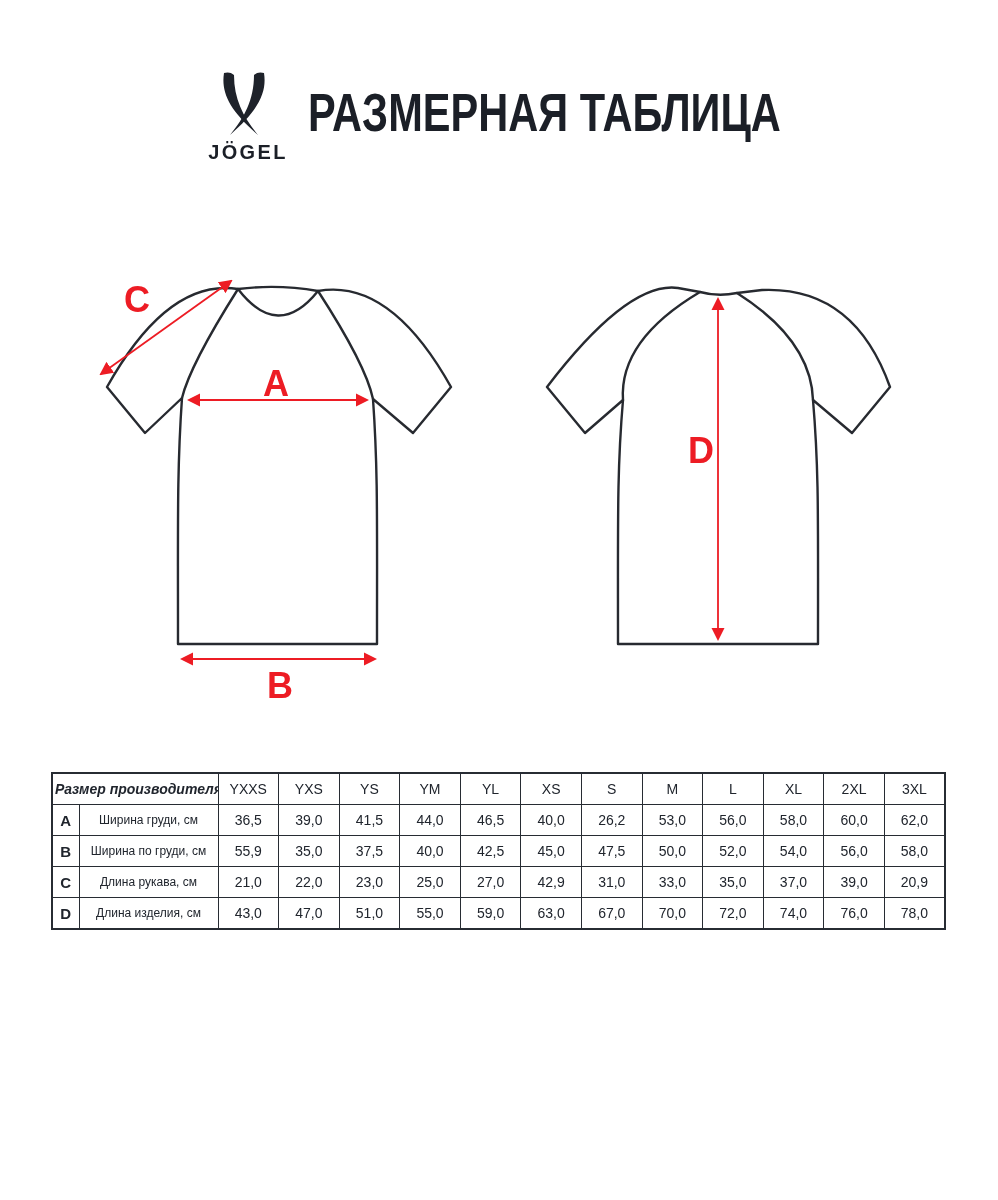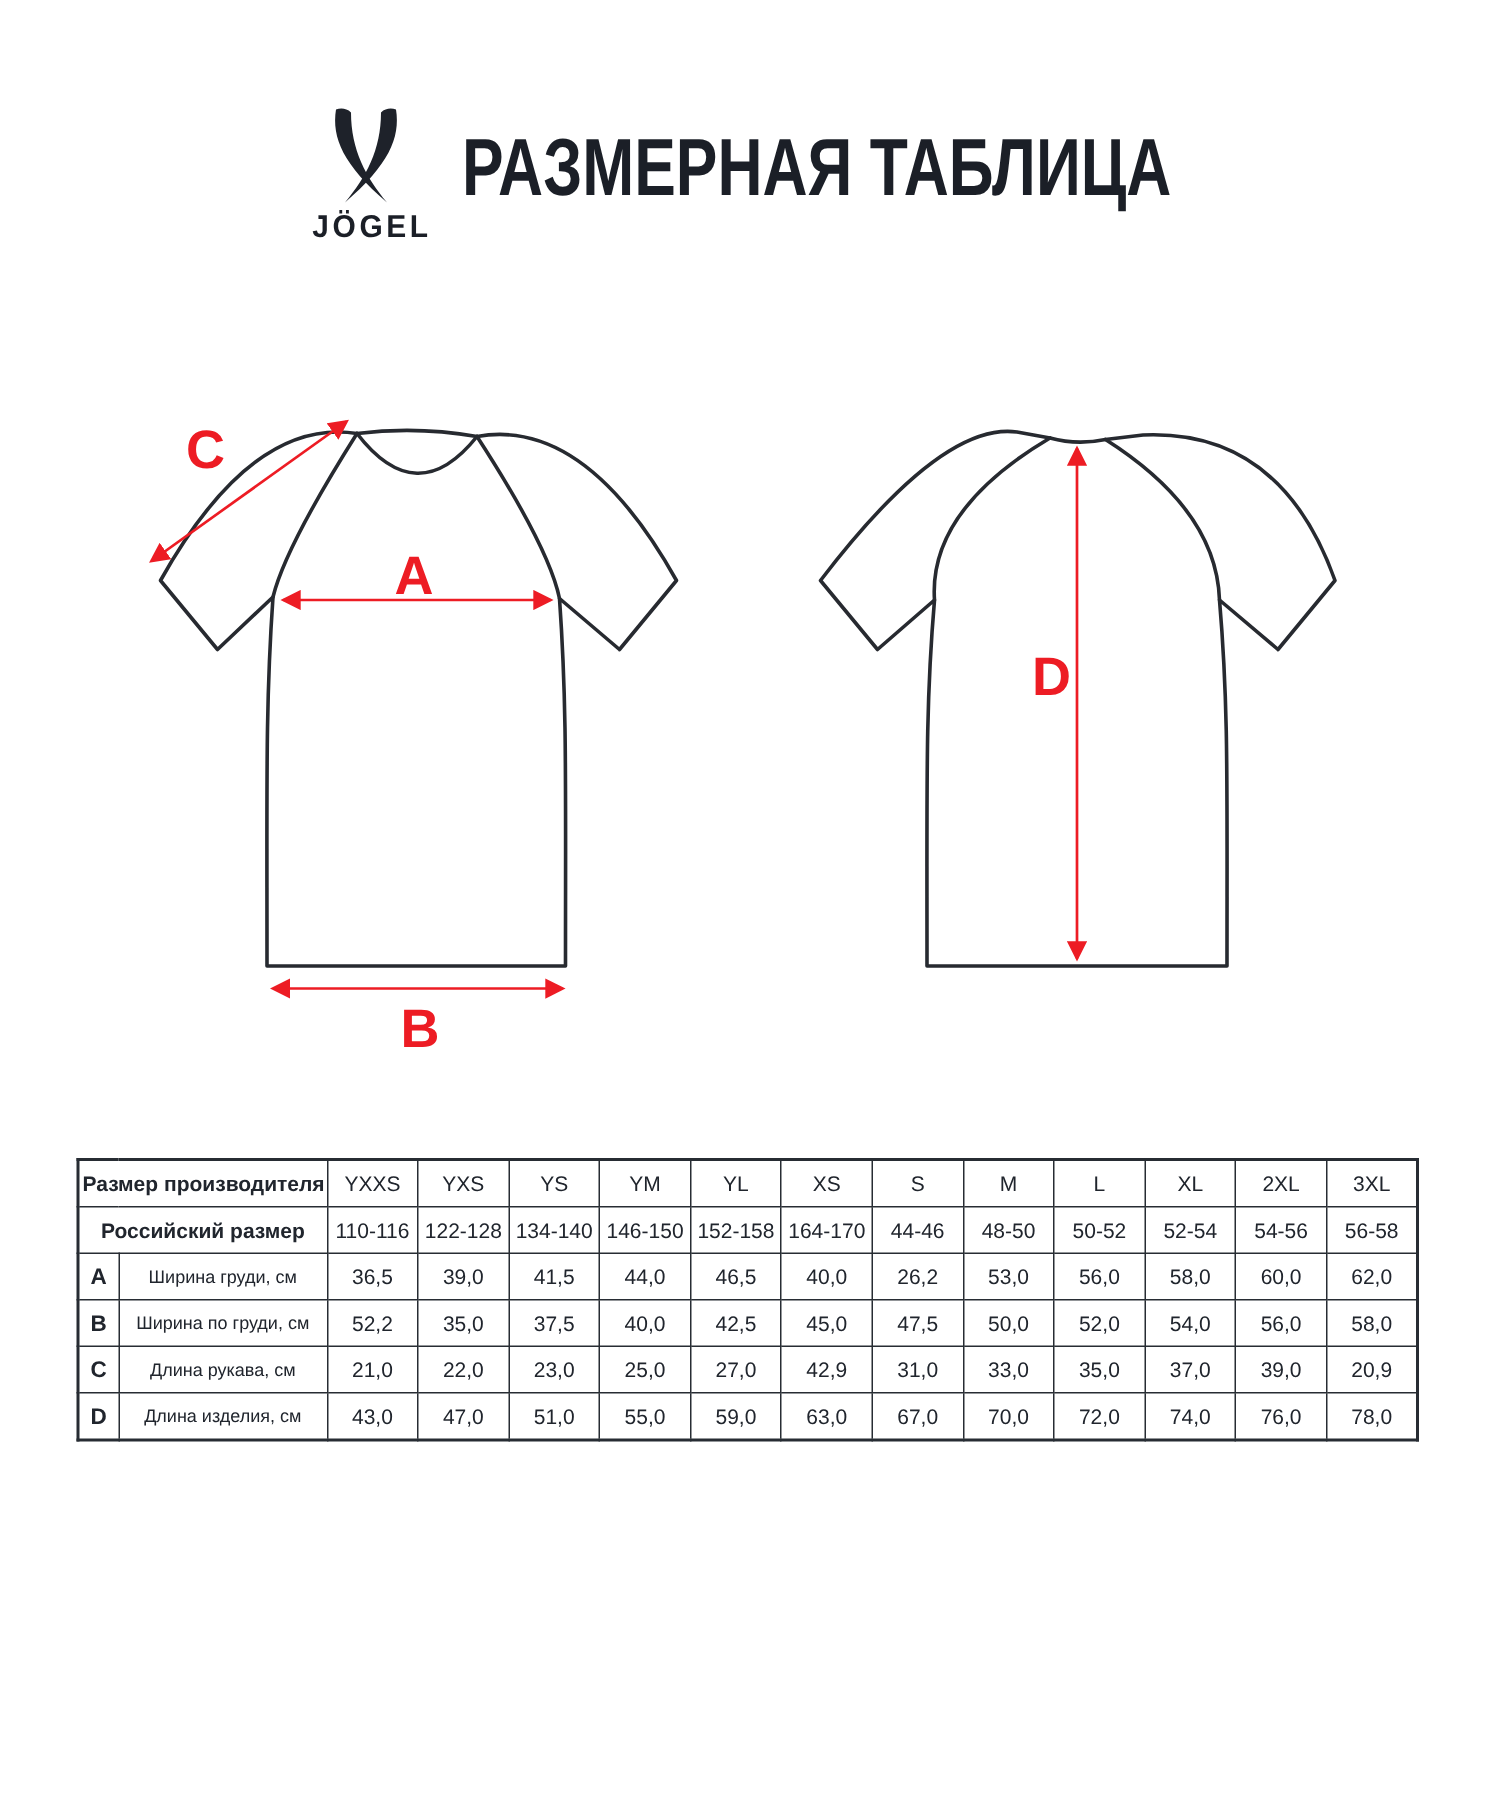--- a/index.html
+++ b/index.html
@@ -20,21 +20,21 @@
   .seam{stroke:currentColor;stroke-width:2.4;fill:none;stroke-linecap:round;}
   .marrow{stroke:currentColor;stroke-width:1.8;fill:none;}
   .mlabel{fill:currentColor;font-family:"Liberation Sans",sans-serif;font-weight:bold;
           font-size:36px;text-anchor:middle;}
   
   .size-table{position:absolute;left:51px;top:772px;width:895px;border-collapse:collapse;
               table-layout:fixed;border:2px solid #272c33;color:#20252d;}
   .size-table td,.size-table th{border:1px solid #272c33;height:30px;padding:0 2px;
               text-align:center;vertical-align:middle;font-size:14px;font-weight:normal;
               overflow:hidden;white-space:nowrap;}
-  .size-table th.group{font-weight:bold;font-size:14px;}
+  .size-table th.group{font-weight:bold;font-size:14px;font-style:italic;}
   .size-table td.letter{font-weight:bold;font-size:15px;}
   .size-table td.mname{font-size:12px;}
 </style>
 </head>
 <body>
 
 <div class="page">
 
   <svg class="mark-svg" viewBox="0 0 60 66">
     <g color="#1e222a">
@@ -109,54 +109,39 @@
         <td>YL</td>
         <td>XS</td>
         <td>S</td>
         <td>M</td>
         <td>L</td>
         <td>XL</td>
         <td>2XL</td>
         <td>3XL</td>
       </tr>
       <tr>
-        <th class="group" colspan="2">Российский размер</th>
-        <td>110-116</td>
-        <td>122-128</td>
-        <td>134-140</td>
-        <td>146-150</td>
-        <td>152-158</td>
-        <td>164-170</td>
-        <td>44-46</td>
-        <td>48-50</td>
-        <td>50-52</td>
-        <td>52-54</td>
-        <td>54-56</td>
-        <td>56-58</td>
-      </tr>
-      <tr>
         <td class="letter">A</td>
         <td class="mname">Ширина груди, см</td>
         <td>36,5</td>
         <td>39,0</td>
         <td>41,5</td>
         <td>44,0</td>
         <td>46,5</td>
         <td>40,0</td>
         <td>26,2</td>
         <td>53,0</td>
         <td>56,0</td>
         <td>58,0</td>
         <td>60,0</td>
         <td>62,0</td>
       </tr>
       <tr>
         <td class="letter">B</td>
         <td class="mname">Ширина по груди, см</td>
-        <td>52,2</td>
+        <td>55,9</td>
         <td>35,0</td>
         <td>37,5</td>
         <td>40,0</td>
         <td>42,5</td>
         <td>45,0</td>
         <td>47,5</td>
         <td>50,0</td>
         <td>52,0</td>
         <td>54,0</td>
         <td>56,0</td>

